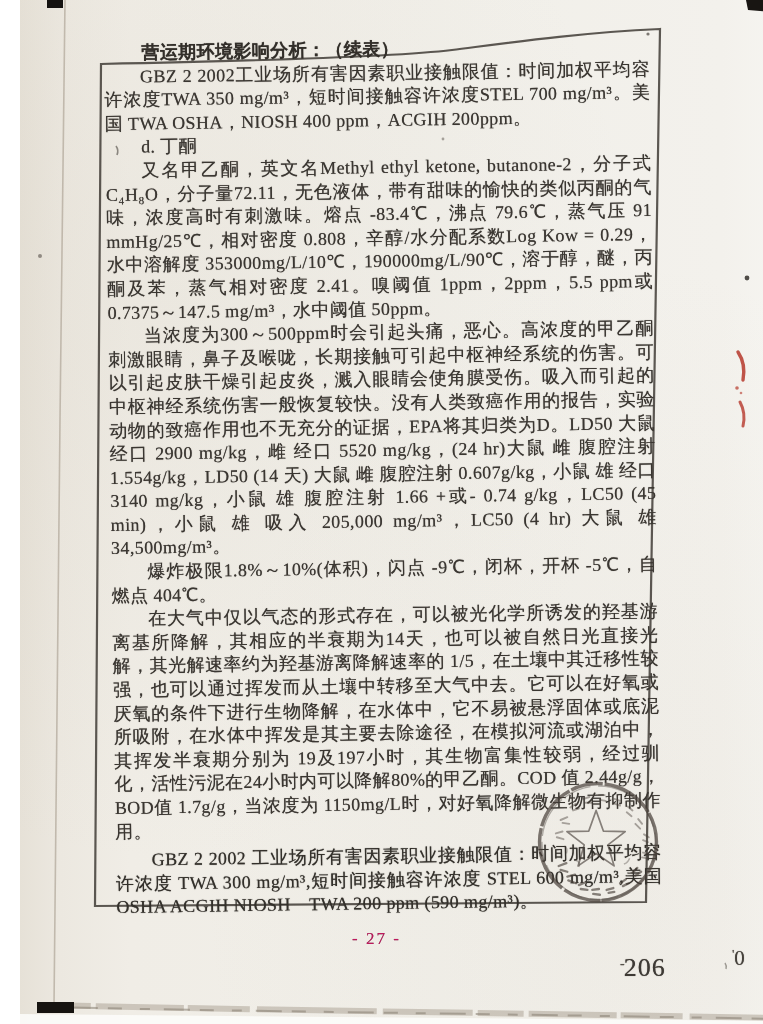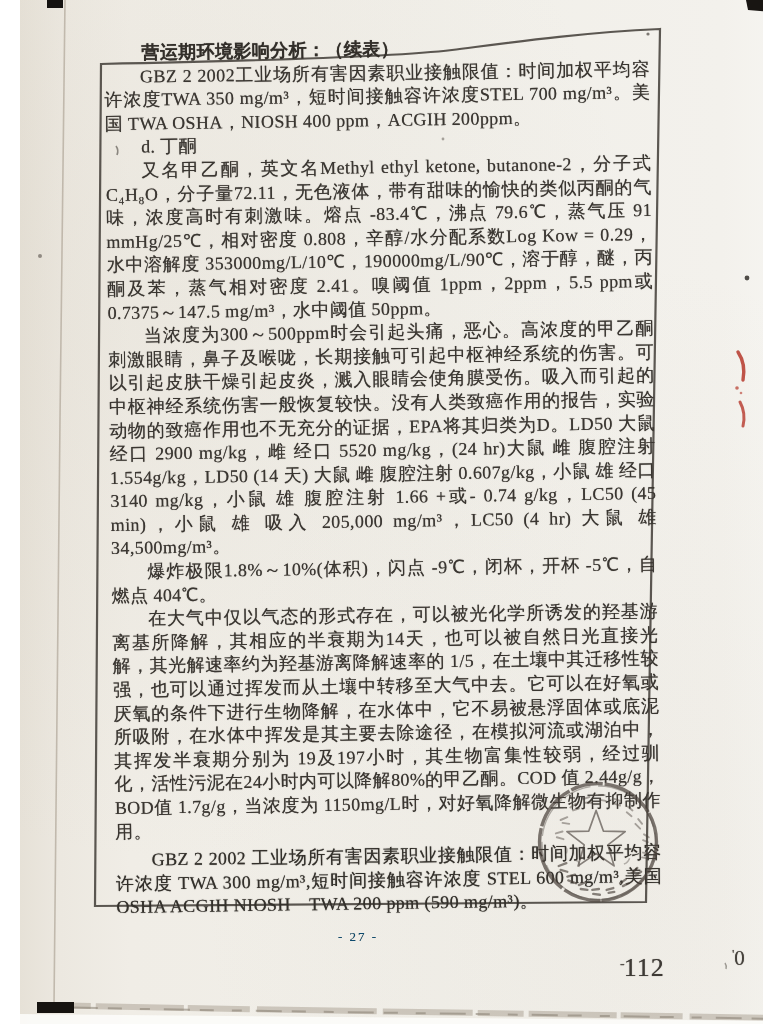--- a/index.html
+++ b/index.html
@@ -23,21 +23,21 @@
     transform:rotate(-0.85deg);
     color:#3a3631;
     text-shadow:0 0 .7px rgba(58,54,49,.75);
   }
   .content p{margin:0;text-align:justify;font-size:18px;line-height:23.6px;letter-spacing:.4px;}
   .doc-heading{font-weight:bold;font-size:19px;line-height:27px;text-indent:2.1em;letter-spacing:1.5px;color:#322e29;}
   .indent{text-indent:2em;}
   .sub-item{text-indent:2em;}
   .big{font-size:22.5px;line-height:35px;letter-spacing:.6px;margin-top:5px !important;color:#33302b;text-shadow:0 0 .9px rgba(51,48,43,.8);}
   .footer-page{
-    position:absolute;left:318px;top:929px;font-size:13px;letter-spacing:2px;color:#0c4a6e;
+    position:absolute;left:332px;top:929px;font-size:17px;letter-spacing:2px;color:#be185d;
     text-shadow:0 0 .6px rgba(79,75,69,.7);
   }
   .stamp-number{
     position:absolute;left:600px;top:953px;font-size:26px;letter-spacing:1px;color:#3e3a35;
     text-shadow:0 0 .8px rgba(62,58,53,.8);
   }
   .stamp-number .tick{font-size:14px;vertical-align:8px;letter-spacing:-1px;color:#55504a;}
   .edge-number{
     position:absolute;left:712px;top:946px;font-size:21px;color:#45413b;
     text-shadow:0 0 .8px rgba(69,65,59,.8);
@@ -123,17 +123,17 @@
       <g stroke-width="1.6" opacity=".4">
         <path d="M40,75 q4,3 2,8"></path>
         <path d="M52,90 q5,2 3,7"></path>
         <path d="M108,88 q-2,5 -6,6"></path>
       </g>
     </g>
   </svg>
 
   <div class="footer-page">- 27 -</div>
 
-  <div class="stamp-number"><span class="tick">-</span><span>112</span></div>
+  <div class="stamp-number"><span class="tick">-</span><span>206</span></div>
 
   <div class="edge-number"><span class="tick">'</span><span>0</span></div>
 
 </div>
 
 </body></html>

